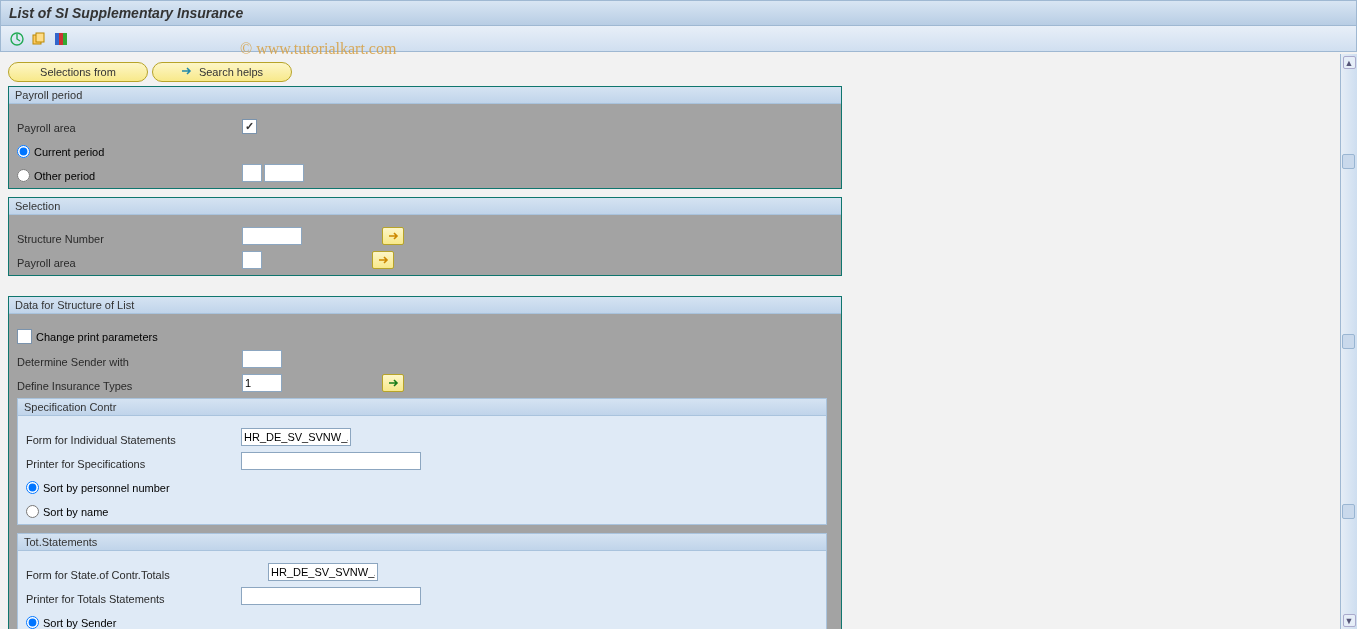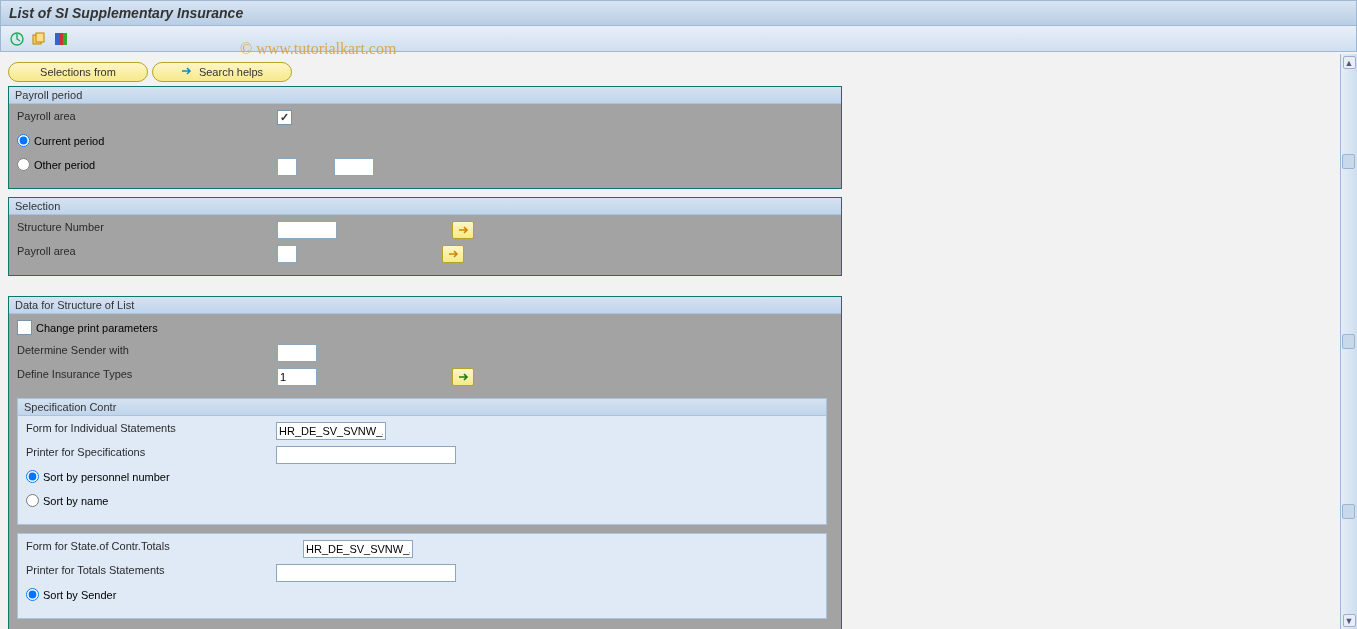--- a/index.html
+++ b/index.html
@@ -70,21 +70,21 @@
     background:#a3a3a3;
   }
   .group-header {
     background: linear-gradient(#d5e3f2, #c0d4ea);
     border-bottom:1px solid #a9c3dd;
     padding:2px 6px;
     font-size:11px;
     color:#333;
   }
   .group-body { padding:6px 8px; }
-  .row { display:flex; align-items:flex-start; height:24px;gap:35px; }
+  .row { display:flex; align-items:flex-end; height:24px; }
   .label { width:225px; color:#2a2a2a; }
   .radio { margin-right:4px; }
   .input-xs { width:40px; height:18px; border:1px solid #8ca6c0; background:#fff; font-size:11px; padding:0 2px; }
   .input-xxs { width:20px; height:18px; border:1px solid #8ca6c0; background:#fff; font-size:11px; padding:0 2px; }
   .input-sm { width:60px; height:18px; border:1px solid #8ca6c0; background:#fff; font-size:11px; padding:0 2px; }
   .input-md { width:110px; height:18px; border:1px solid #8ca6c0; background:#fff; font-size:11px; padding:0 2px; }
   .input-lg { width:180px; height:18px; border:1px solid #8ca6c0; background:#fff; font-size:11px; padding:0 2px; }
   .mult-btn {
     width:22px; height:18px;
     background: linear-gradient(#fdf6c7,#f8e98a);
@@ -275,20 +275,21 @@
           <div class="row">
             <label style="display:flex;align-items:center;cursor:pointer">
               <input type="radio" name="specsort" class="radio" style="">
               <span>Sort by name</span>
             </label>
           </div>
         </div>
       </div>
 
       <div class="subgroup">
+        <div class="group-header">Tot.Statements</div>
         <div class="group-body">
           <div class="row">
             <span class="label" style="width:242px">Form for State.of Contr.Totals</span>
             <input class="input-md" value="HR_DE_SV_SVNW_ZS" style="">
           </div>
           <div class="row">
             <span class="label" style="width:215px">Printer for Totals Statements</span>
             <input class="input-lg" value="" style="">
           </div>
           <div class="row">

